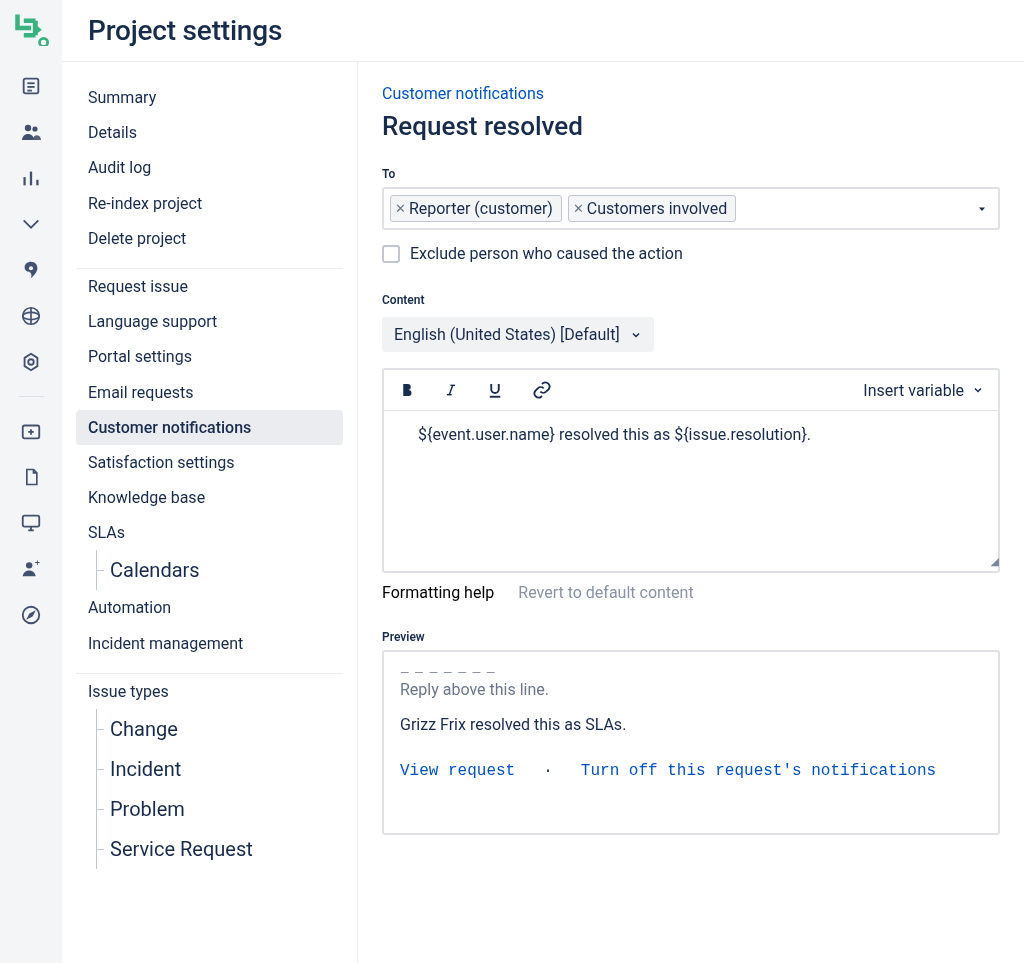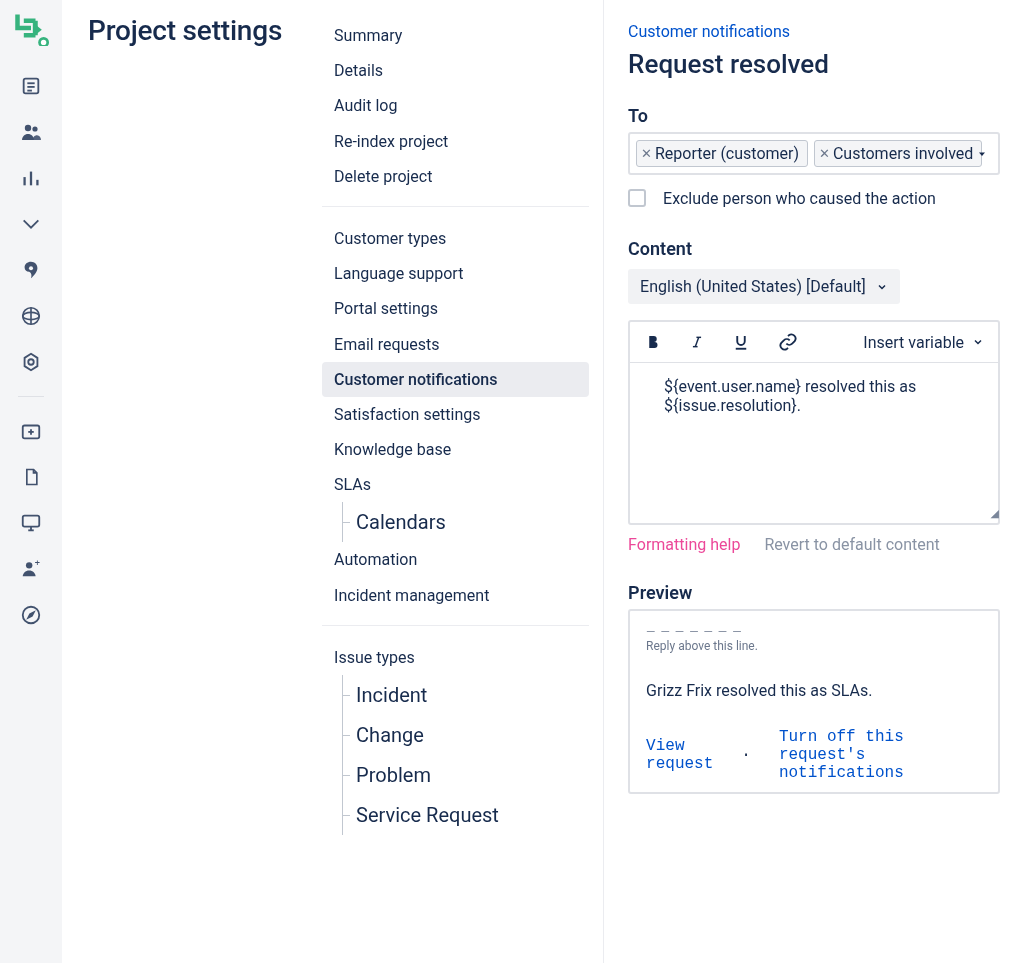--- a/index.html
+++ b/index.html
@@ -30,42 +30,41 @@
   .iconbar .ic {
     width: 24px; height: 24px;
     color: #42526E;
     display: flex; align-items: center; justify-content: center;
     cursor: pointer;
   }
   .iconbar .divider {
     width: 26px; height:1px; background:#dfe1e6;
   }
 
-  .main { flex: 1; display: flex; flex-direction: row; }
+  .main { flex: 1; display: flex; flex-direction: column; }
   .header {
     padding: 14px 26px 14px 26px;
   }
   .header h1 {
     font-size: 28px;
     font-weight: 500;
     color: #172B4D;
     letter-spacing: -0.2px;
   }
   .hr { height:1px; background:#ebecf0; }
 
   .content { flex:1; display:flex; }
   .sidebar {
     width: 296px;
     border-right: 1px solid #ebecf0;
     padding: 18px 14px;
   }
   .sidebar .group {
     border-bottom: 1px solid #ebecf0;
     padding-bottom: 12px;
-    margin-bottom: 14px;
   }
   .sidebar .group:last-child { border-bottom:none; }
   .sidebar .item {
     font-size: 16px;
     color: #172B4D;
     padding: 8px 12px;
     border-radius: 4px;
     cursor: pointer;
     display:flex; align-items:center;
     line-height: 1.2;
@@ -109,21 +108,21 @@
     margin-bottom: 8px;
     cursor:pointer;
   }
   .pane h2 {
     font-size:26px;
     font-weight:500;
     color:#172B4D;
     margin-bottom: 26px;
   }
   .field-label {
-    font-size:18px;
+    font-size:12px;
     font-weight:600;
     color:#172B4D;
     margin-bottom:6px;
   }
   .to-field {
     border:2px solid #dfe1e6;
     border-radius:3px;
     padding:6px;
     display:flex; align-items:center;
     min-height:42px;
@@ -140,21 +139,21 @@
     margin-right:6px;
     display:inline-flex; align-items:center;
     cursor: default;
   }
   .chip .x { color:#6b778c; margin-right:3px; font-size:13px; cursor:pointer; }
   .to-field .caret {
     position:absolute; right:10px; top:50%; transform:translateY(-50%);
     color:#172B4D; cursor:pointer;
   }
   .checkbox-row {
-    display:flex; align-items:flex-start; gap:17px;
+    display:flex; align-items:center; gap:10px;
     margin-bottom: 30px;
   }
   .cbox {
     width:18px; height:18px;
     border:2px solid #c1c7d0;
     border-radius:3px;
     cursor:pointer;
   }
   .checkbox-row label { font-size:16px; color:#172B4D; }
 
@@ -199,35 +198,35 @@
     font-size:11px; color:#7a869a; letter-spacing:-4px;
     cursor: nwse-resize;
   }
   .links {
     display:flex; gap:24px;
     margin-bottom:28px;
   }
   .links a {
     font-size:16px; text-decoration:none; cursor:pointer;
   }
-  .links a.primary { color:#ec4899; }
+  .links a.primary { color:#000000; }
   .links a.muted { color:#8993a4; }
 
   .preview-box {
     border:2px solid #dfe1e6;
     border-radius:3px;
     padding:14px 16px 0 16px;
     height: 185px;
     overflow:hidden;
   }
   .preview-box .sep {
     color:#8993a4; letter-spacing:1px; font-size:12px;
   }
   .preview-box .hint {
-    color:#6b778c; font-size:12px; margin-bottom:28px;
+    color:#6b778c; font-size:16px; margin-bottom:16px;
   }
   .preview-box .line {
     font-size:16px; color:#172B4D; margin-bottom:28px;
   }
   .preview-box .actions {
     display:flex; align-items:center; gap:28px; font-size:16px;font-family:Liberation Mono, monospace;
   }
   .preview-box .actions a { color:#0052CC; cursor:pointer; }
   .preview-box .dot { color:#172B4D; }
 
@@ -339,39 +338,39 @@
     <div class="content">
       <div class="sidebar">
         <div class="group" id="group1">
             <div class="item">Summary</div>
             <div class="item">Details</div>
             <div class="item">Audit log</div>
             <div class="item">Re-index project</div>
             <div class="item">Delete project</div>
           </div>
         <div class="group" id="group2">
-            <div class="item">Customer types</div>
+            <div class="item">Request issue</div>
             <div class="item">Language support</div>
             <div class="item">Portal settings</div>
             <div class="item">Email requests</div>
             <div class="item active">Customer notifications</div>
             <div class="item">Satisfaction settings</div>
             <div class="item">Knowledge base</div>
             <div class="item">SLAs</div>
             <div class="sub">
               <div class="subitem">Calendars</div>
             </div>
             <div class="item">Automation</div>
             <div class="item">Incident management</div>
           </div>
         <div class="group" id="group3">
           <div class="item">Issue types</div>
           <div class="sub" id="group3sub">
+              <div class="subitem">Change</div>
               <div class="subitem">Incident</div>
-              <div class="subitem">Change</div>
               <div class="subitem">Problem</div>
               <div class="subitem">Service Request</div>
             </div>
         </div>
       </div>
 
       <div class="pane">
         <div class="breadcrumb">Customer notifications</div>
         <h2>Request resolved</h2>
 

